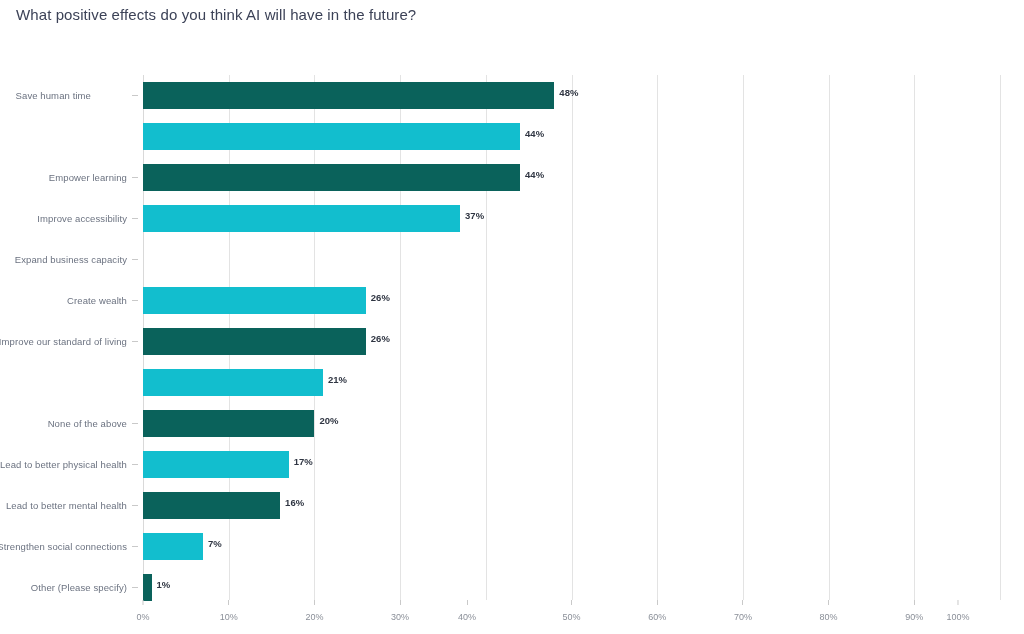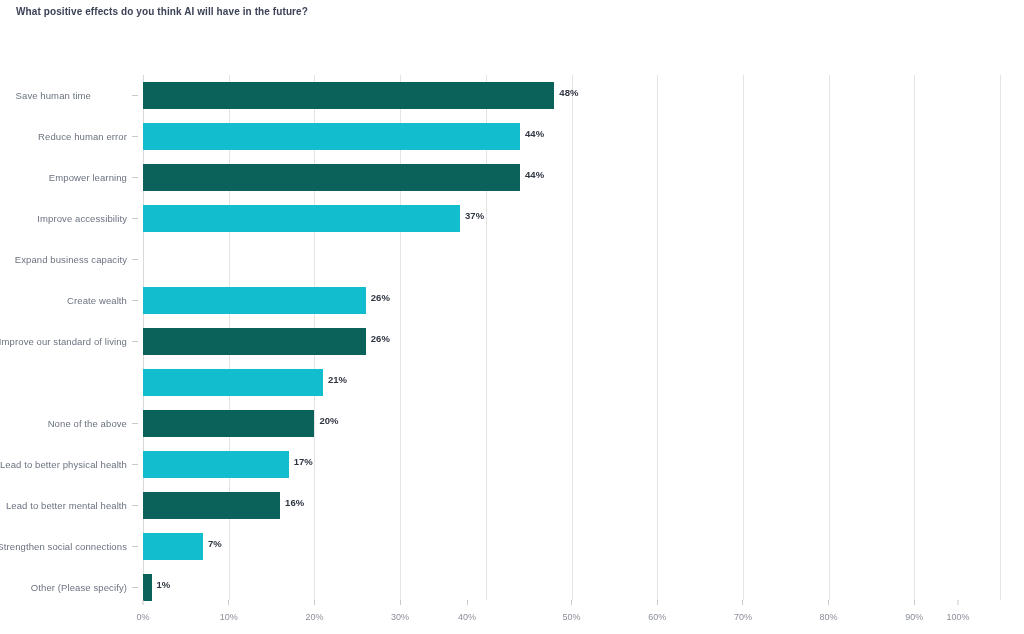--- a/index.html
+++ b/index.html
@@ -20,22 +20,22 @@
   #chart-root {
     position: absolute;
     inset: 0;
   }
 
   
   .chart-title {
     position: absolute;
     left: 16px;
     top: 6px;
-    font-size: 10px;
-    font-weight: bold;
+    font-size: 15px;
+    font-weight: normal;
     color: #3c4257;
     letter-spacing: 0.1px;
     white-space: nowrap;
   }
 
   
   .plot-area {
     position: absolute;
     left: 143px;
     top: 75px;
@@ -152,24 +152,20 @@
 </head>
 <body>
 
 <div id="chart-root">
 
   <div class="chart-title">What positive effects do you think AI will have in the future?</div>
 
   <div class="yaxis">
       <div class="ycat" style="top: 0px; gap: 36px;">
         <span class="ycat-label">Save human time</span>
-        <span class="ytick"></span>
-      </div>
-      <div class="ycat" style="top: 41px;">
-        <span class="ycat-label">Reduce human error</span>
         <span class="ytick"></span>
       </div>
       <div class="ycat" style="top: 82px;">
         <span class="ycat-label">Empower learning</span>
         <span class="ytick"></span>
       </div>
       <div class="ycat" style="top: 123px;">
         <span class="ycat-label">Improve accessibility</span>
         <span class="ytick"></span>
       </div>

